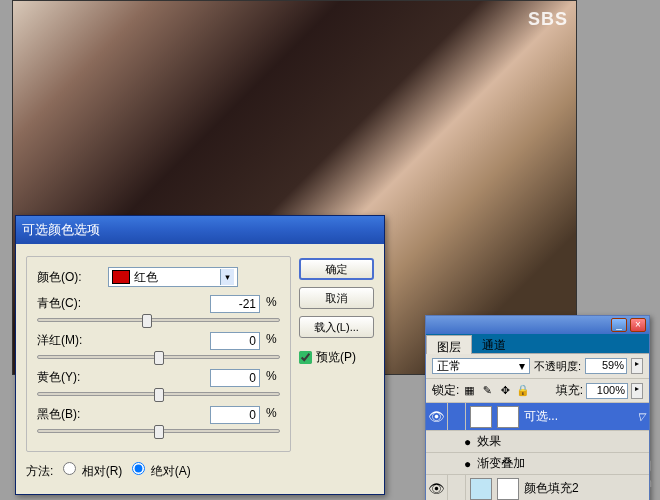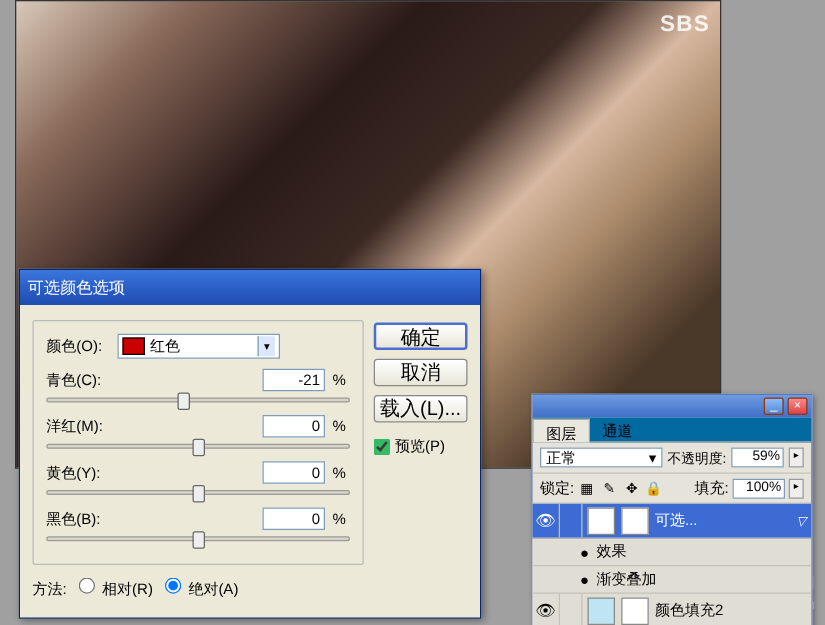--- a/index.html
+++ b/index.html
@@ -10,37 +10,37 @@
 .wm-bottom-left .logo{font-size:14px;color:#b98;font-weight:bold}
 .wm-bottom-right{position:absolute;right:8px;bottom:8px;color:#ccc;font-size:12px;text-align:right;line-height:1.4}
 
 
 .dialog{position:absolute;left:15px;top:215px;width:370px;background:#ece9d8;border:1px solid #0a246a;box-shadow:2px 2px 6px rgba(0,0,0,0.4)}
 .titlebar{height:28px;background:linear-gradient(#3b77dd,#2b5fc7 50%,#1f4db0);display:flex;align-items:center;padding:0 6px}
 .titlebar span{color:#fff;font-weight:normal;font-size:13px}
 .dialog-body{padding:12px 10px 14px;display:flex;gap:8px}
 .left-col{flex:1}
 .fieldset{border:1px solid #bbb;padding:10px 10px 8px;border-radius:2px}
-.row{display:flex;align-items:center;margin-bottom:6px;gap:5px}
+.row{display:flex;align-items:center;margin-bottom:6px;gap:19px}
 .row label{width:52px;text-align:left}
 .color-sel{width:130px;height:20px;border:1px solid #7f9db9;background:#fff;display:flex;align-items:center;padding:0 3px;gap:4px}
 .color-sw{width:18px;height:14px;background:#c00;border:1px solid #000}
 .color-sel .dd{margin-left:auto;width:14px;height:16px;background:#dbe8fb;border-left:1px solid #7f9db9;display:flex;align-items:center;justify-content:center;font-size:9px}
 .slider-group{margin-top:8px}
 .sgrow{margin-bottom:10px}
-.sgrow .top{display:flex;align-items:center;gap:6px}
+.sgrow .top{display:flex;gap:6px}
 .sgrow .top label{width:56px}
 .sgrow input.val{width:50px;height:18px;border:1px solid #7f9db9;text-align:right;padding-right:3px;font-size:12px}
 .sgrow .pct{width:14px}
 .track{height:4px;background:#d8d4c8;border:1px solid #999;border-radius:2px;margin-top:5px;position:relative}
 .thumb{position:absolute;top:-5px;width:10px;height:14px;background:#eee;border:1px solid #666;border-radius:2px}
 .method{margin-top:10px;display:flex;align-items:center;gap:10px}
 .method input{margin-right:2px}
 .right-col{width:75px;display:flex;flex-direction:column;gap:7px;padding-top:2px}
-.btn{height:22px;border:1px solid #888;background:linear-gradient(#fff,#e8e6d8);border-radius:3px;font-size:16px}
+.btn{height:22px;border:1px solid #888;background:linear-gradient(#fff,#e8e6d8);border-radius:3px;font-size:11px}
 .btn.primary{border:2px solid #4a6fd0}
 .preview{display:flex;align-items:center;gap:4px;margin-top:4px}
 .preview input{accent-color:#3b6}
 
 
 .panel{position:absolute;right:10px;top:315px;width:225px;background:#e6e3da;border:1px solid #5878b8;box-shadow:2px 2px 5px rgba(0,0,0,0.4)}
 .panel-top{height:18px;background:linear-gradient(#6f9be0,#3f6fc8);display:flex;justify-content:flex-end;align-items:center;padding:0 3px;gap:3px}
 .panel-top .pbtn{width:16px;height:14px;background:linear-gradient(#f88,#d44);border:1px solid #930;border-radius:2px;color:#fff;font-size:10px;text-align:center;line-height:12px}
 .panel-top .pbtn.min{background:linear-gradient(#8bf,#58c)}
 .tabs{display:flex;background:#0369a1;border-bottom:1px solid #aaa;height:20px}

